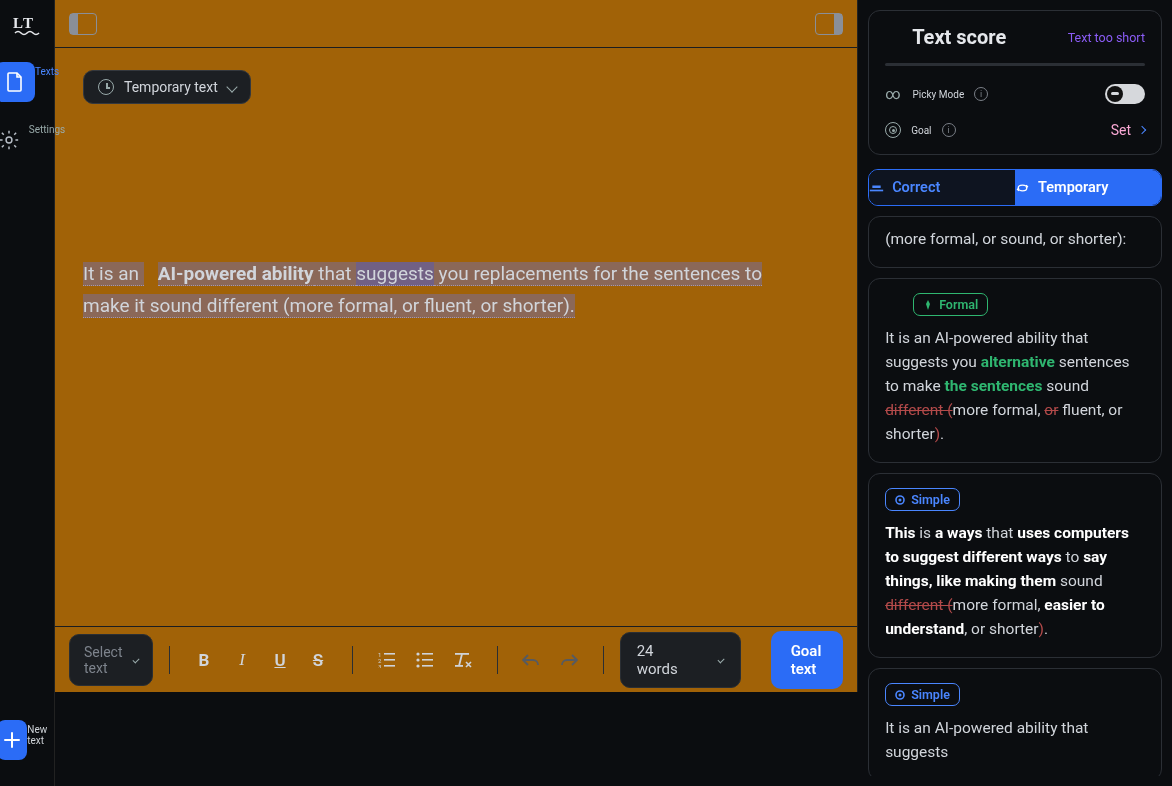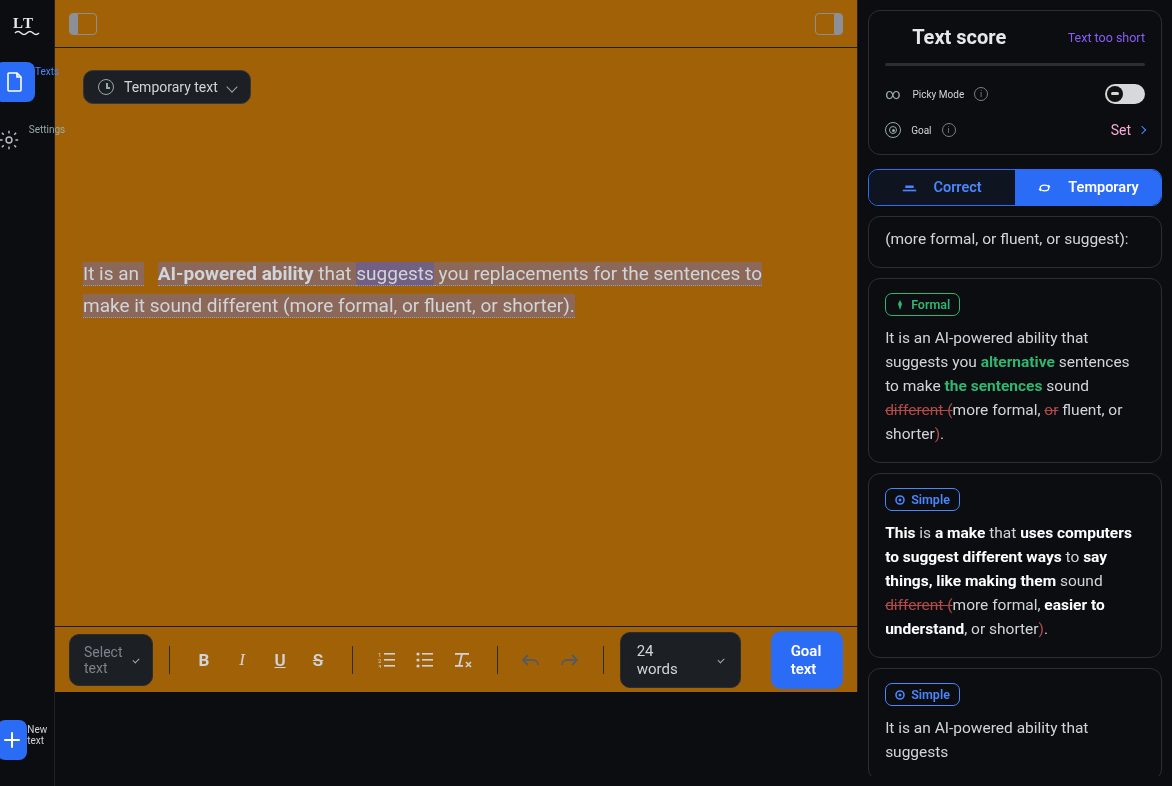--- a/index.html
+++ b/index.html
@@ -82,30 +82,30 @@
   .info { width:14px; height:14px; border:1.2px solid #7a7f87; border-radius:50%; display:inline-flex; align-items:center; justify-content:center; font-size:9px; color:#7a7f87;}
   .toggle { width:40px; height:20px; background:#d6d8dc; border-radius:12px; position:relative; cursor:pointer;}
   .toggle .knob { position:absolute; left:2px; top:2px; width:16px; height:16px; border-radius:50%; background:#111;}
   .toggle .minus { position:absolute; left:6px; top:8px; width:8px; height:3px; background:#d6d8dc; border-radius:2px;}
   .set-link { color:#f9a8d4; font-size:14px; display:flex; align-items:center; gap:8px; cursor:pointer;}
   .target-ic { width:16px;height:16px;border:1.5px solid #9aa;border-radius:50%;position:relative;}
   .target-ic::before{content:"";position:absolute;inset:3px;border:1.5px solid #9aa;border-radius:50%;}
   .target-ic::after{content:"";position:absolute;left:6px;top:6px;width:3px;height:3px;background:#9aa;border-radius:50%;}
 
   .tab-switch { display:flex; margin-top:14px; border:1.5px solid #2b6cf6; border-radius:10px; overflow:hidden;}
-  .tab { flex:1; text-align:center; padding:9px 0; font-size:14.5px; font-weight:600; cursor:pointer; display:flex; align-items:center; justify-content:center; gap:16px;}
+  .tab { flex:1; text-align:center; padding:9px 0; font-size:14.5px; font-weight:600; cursor:pointer; display:flex; align-items:center; gap:8px;}
   .tab.correct { color:#4a86ff; background:#0e1420;}
   .tab.para { color:#fff; background:#2b6cf6;}
   .tab .ic { width:15px; height:10px;}
 
   .cards { flex:1; overflow:hidden; margin-top:10px; display:flex; flex-direction:column; gap:10px;}
   .pcard { border:1px solid #2b2f35; border-radius:12px; padding:14px 16px 16px; cursor:pointer;}
   .pcard.trunc { padding-top:10px;}
   .badge { display:inline-flex; align-items:center; gap:6px; border:1px solid; border-radius:7px; padding:3px 9px; font-size:12.5px; font-weight:600; margin-bottom:10px;}
-  .badge.formal { color:#2fb670; border-color:#2fb670;}
+  .badge.formal { color:#2fb670; border-color:#2fb670;margin-left:28px;}
   .badge.simple { color:#4a86ff; border-color:#4a86ff;text-align:right;}
   .badge .bic { width:10px;height:10px;}
   .ptext { font-size:15.5px; line-height:1.55; color:#d1d5db;}
   .ptext b { color:#fff; font-weight:700;}
   .ptext .grn { color:#2fb670; font-weight:700;}
   .ptext .strike { color:#b34a4a; text-decoration:line-through;}
   .ptext .red { color:#b34a4a;}
 </style>
 </head>
 <body>
@@ -283,21 +283,21 @@
           <path d="M3 7a6 4 0 0 1 12 0M15 7a6 4 0 0 1-12 0" fill="none" stroke="#fff" stroke-width="1.8"></path>
           <path d="M14 3l2 2-2 2M4 11l-2-2 2-2" fill="none" stroke="#fff" stroke-width="1.8"></path>
         </svg>
       <span>Temporary</span>
     </div>
   </div>
 
   <div class="cards">
     <div class="pcard trunc">
       <div class="ptext">
-        <span>(more formal, or fluent, or suggest):</span>
+        <span>(more formal, or sound, or shorter):</span>
       </div>
     </div>
 
     <div class="pcard">
       <div class="badge formal">
         <svg class="bic" viewBox="0 0 10 10">
             <path d="M5 0L3 4l2 6 2-6z" fill="#2fb670"></path>
           </svg>
         <span>Formal</span>
       </div>
@@ -308,21 +308,21 @@
 
     <div class="pcard">
       <div class="badge simple">
         <svg class="bic" viewBox="0 0 10 10">
             <circle cx="5" cy="5" r="4" fill="none" stroke="#4a86ff" stroke-width="1.6"></circle>
             <circle cx="5" cy="5" r="1.5" fill="#4a86ff"></circle>
           </svg>
         <span>Simple</span>
       </div>
       <div class="ptext">
-        <b>This</b><span> is </span><b>a make</b><span> that </span><b>uses computers to suggest different ways</b><span> to </span><b>say things, like making them</b><span> sound </span><span class="strike">different (</span><span>more formal, </span><b>easier to understand</b><span>, or shorter</span><span class="red">)</span><span>.</span>
+        <b>This</b><span> is </span><b>a ways</b><span> that </span><b>uses computers to suggest different ways</b><span> to </span><b>say things, like making them</b><span> sound </span><span class="strike">different (</span><span>more formal, </span><b>easier to understand</b><span>, or shorter</span><span class="red">)</span><span>.</span>
       </div>
     </div>
 
     <div class="pcard">
       <div class="badge simple">
         <svg class="bic" viewBox="0 0 10 10">
             <circle cx="5" cy="5" r="4" fill="none" stroke="#4a86ff" stroke-width="1.6"></circle>
             <circle cx="5" cy="5" r="1.5" fill="#4a86ff"></circle>
           </svg>
         <span>Simple</span>

